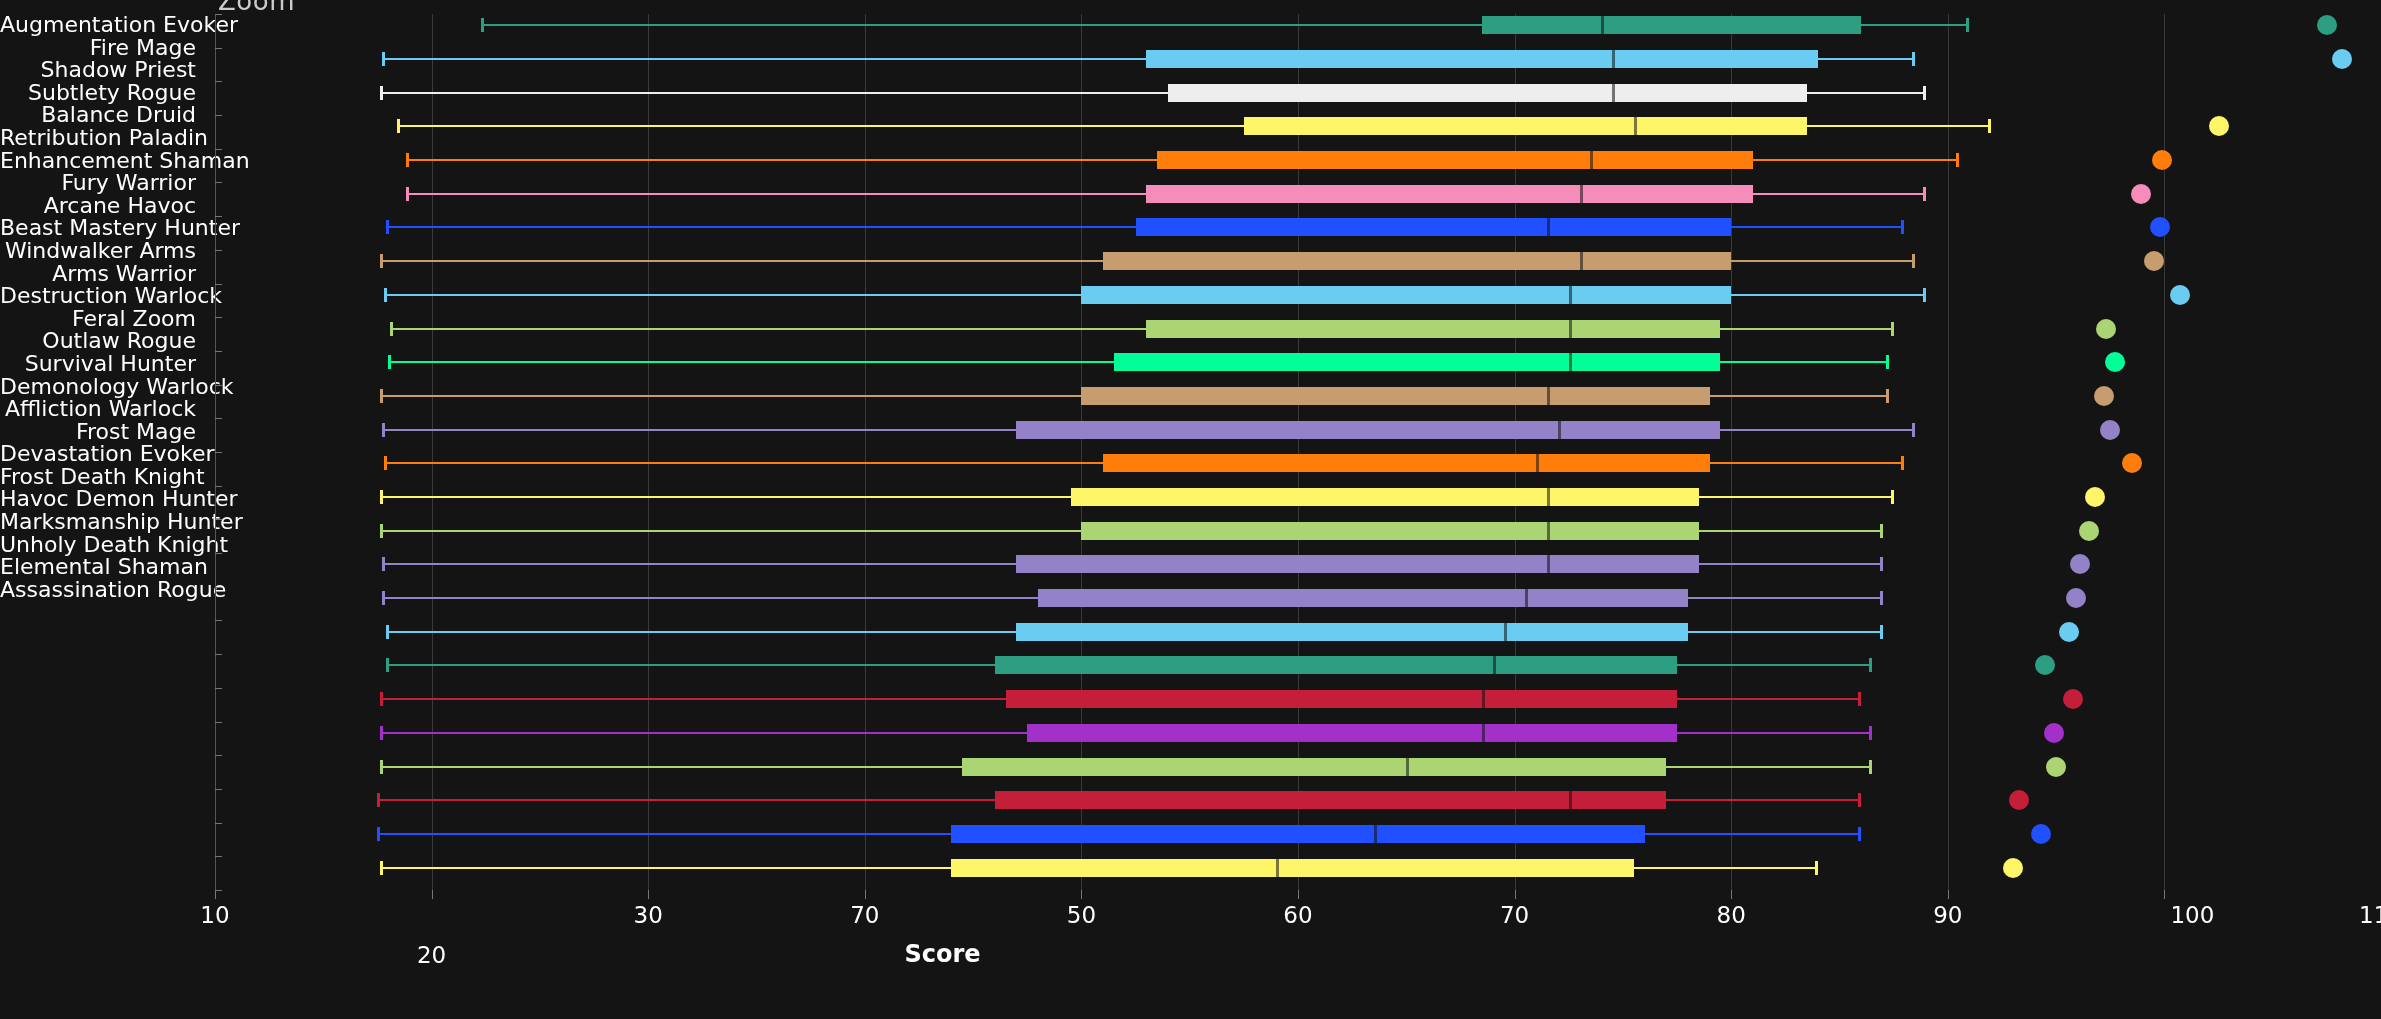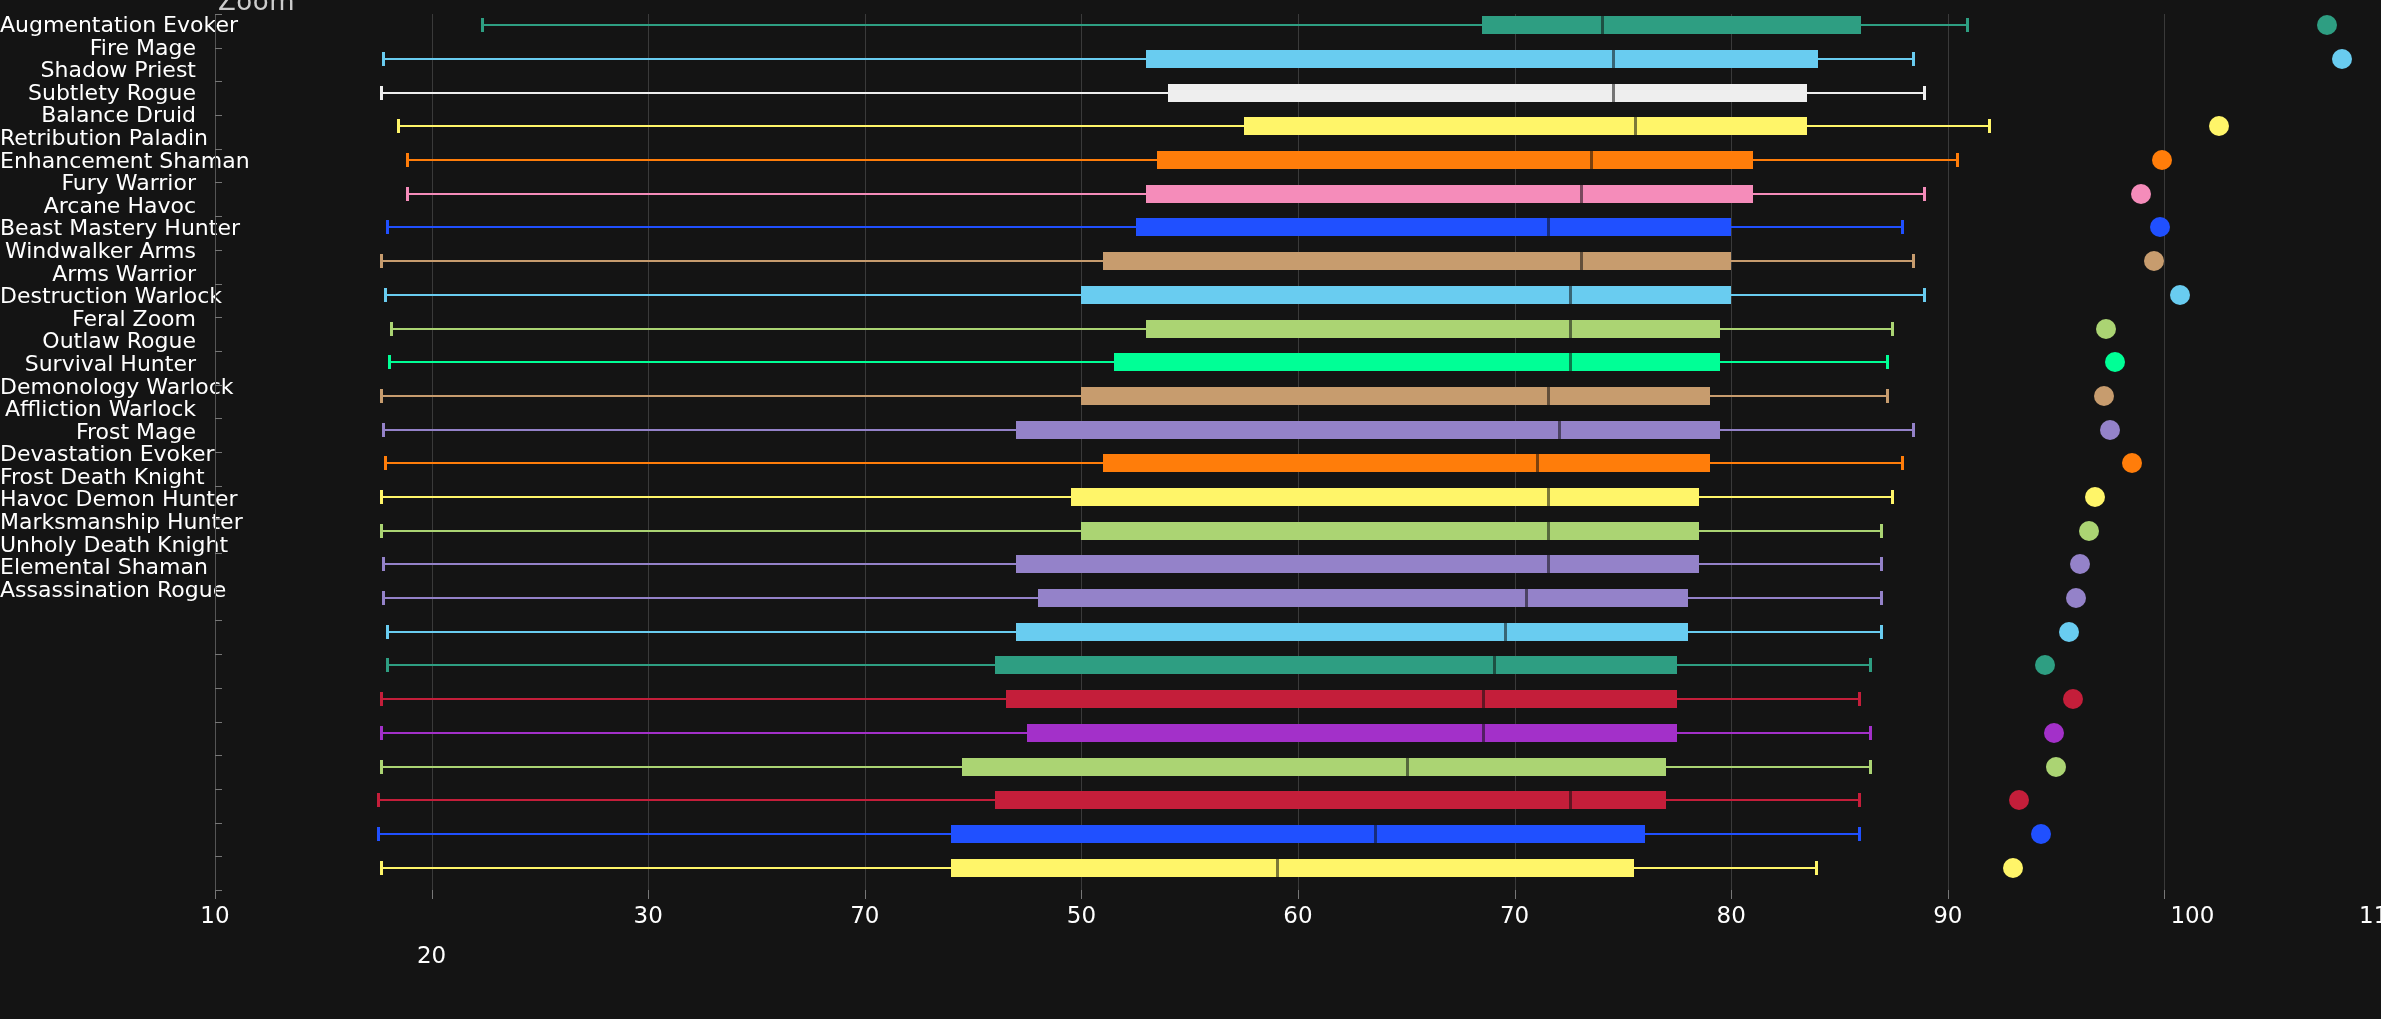--- a/index.html
+++ b/index.html
@@ -338,13 +338,16 @@
       <div class="xlab" style="left: 1299.6px;">70</div>
       <div class="xtick" style="left: 1516.2px;"></div>
       <div class="xlab" style="left: 1516.2px;">80</div>
       <div class="xtick" style="left: 1732.8px;"></div>
       <div class="xlab" style="left: 1732.8px;">90</div>
       <div class="xtick" style="left: 1949.4px;"></div>
       <div class="xlab" style="left: 1949.4px; margin-left: 28px;">100</div>
       <div class="xlab" style="left: 2166px;">110</div>
     </div>
 
+  <div class="xtitle">
+    <span>Score</span>
+  </div>
 </div>
 
 </body></html>

